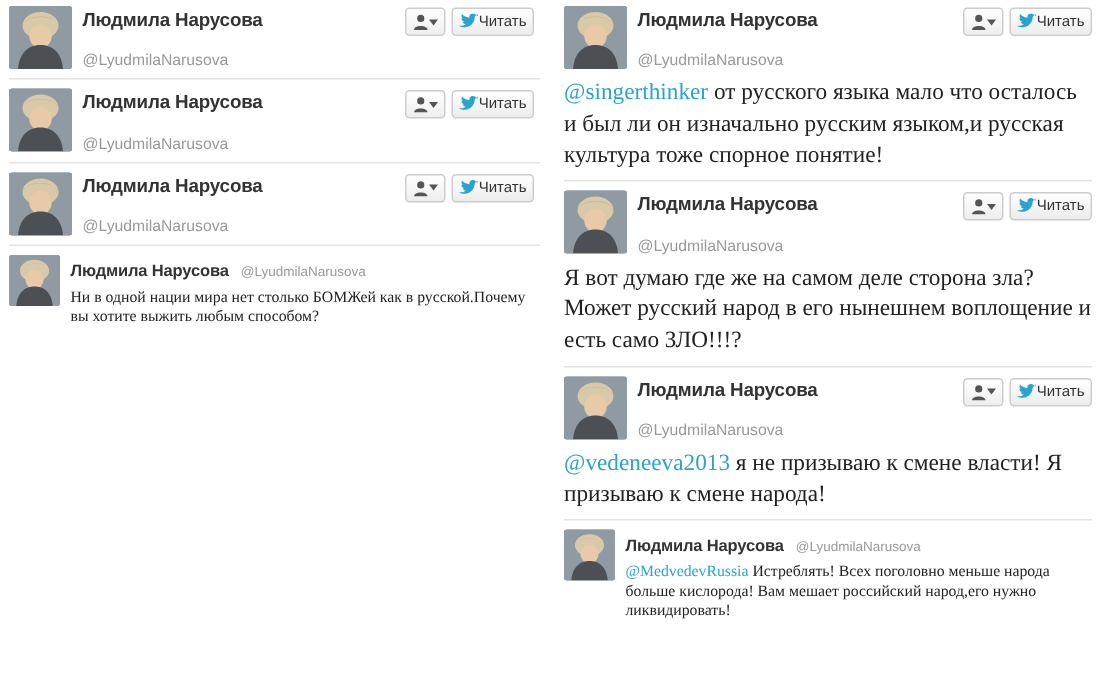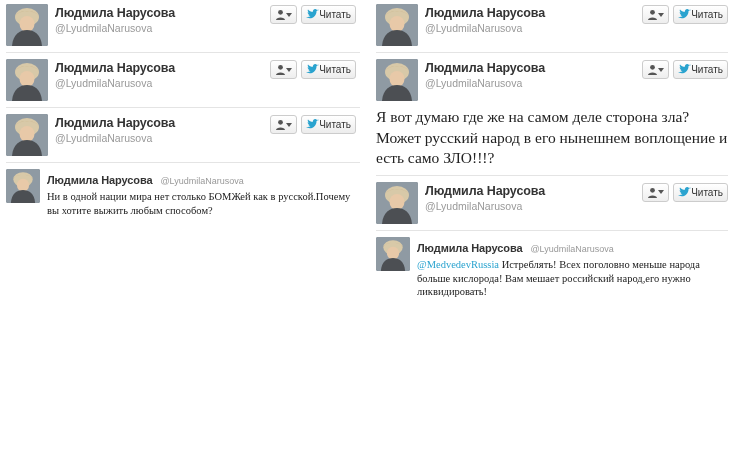--- a/index.html
+++ b/index.html
@@ -68,21 +68,21 @@
     font-family: "Liberation Sans", sans-serif;
     font-weight: bold;
     font-size: 12.5px;
     color: #333333;
     letter-spacing: -0.1px;
   }
   .handle {
     font-family: "Liberation Sans", sans-serif;
     font-size: 10.5px;
     color: #999999;
-    margin-top: 2px;
+    margin-top: 14px;
   }
   .actions {
     position: absolute;
     right: 0;
     top: 1px;
     display: flex;
     gap: 4px;
   }
   .btn {
     display: inline-flex;
@@ -320,20 +320,21 @@
             <div class="btn btn-follow">
               <span class="bird">
                 <svg width="13" height="11" viewBox="0 0 13 11">
                     <path d="M13 1.3c-.5.2-1 .4-1.5.4.5-.3.9-.8 1.1-1.4-.5.3-1 .5-1.6.6C10.5.3 9.9 0 9.2 0 7.9 0 6.9 1 6.9 2.3c0 .2 0 .4.1.5C5 2.7 3.2 1.8 2 .4c-.2.4-.3.8-.3 1.2 0 .8.4 1.5 1 1.9-.4 0-.8-.1-1.1-.3 0 1.1.8 2.1 1.9 2.3-.2.1-.4.1-.6.1-.2 0-.3 0-.5-.1.3.9 1.2 1.6 2.2 1.6-.8.6-1.8 1-2.9 1H0c1.1.7 2.3 1.1 3.7 1.1 4.4 0 6.8-3.7 6.8-6.8v-.3c.5-.3.9-.8 1.2-1.2z" fill="#2aa3cf"></path>
                   </svg>
               </span>
               <span>Читать</span>
             </div>
           </div>
         </div>
+        <p class="tweet-text"><span class="mention">@singerthinker</span><span> от русского языка мало что осталось и был ли он изначально русским языком,и русская культура тоже спорное понятие!</span></p>
       </div>
 
       <div class="tweet">
         <div class="tweet-head">
           <div class="avatar">
             <svg width="42" height="42" viewBox="0 0 42 42">
               <rect width="42" height="42" fill="#8f9aa3"></rect>
               <ellipse cx="21" cy="13" rx="12" ry="9" fill="#d8c9a8"></ellipse>
               <ellipse cx="21" cy="20" rx="7.5" ry="8" fill="#e8c9a8"></ellipse>
               <path d="M6 42 C7 30 14 26 21 26 C28 26 35 30 36 42 Z" fill="#4c4f53"></path>
@@ -395,20 +396,21 @@
             <div class="btn btn-follow">
               <span class="bird">
                 <svg width="13" height="11" viewBox="0 0 13 11">
                     <path d="M13 1.3c-.5.2-1 .4-1.5.4.5-.3.9-.8 1.1-1.4-.5.3-1 .5-1.6.6C10.5.3 9.9 0 9.2 0 7.9 0 6.9 1 6.9 2.3c0 .2 0 .4.1.5C5 2.7 3.2 1.8 2 .4c-.2.4-.3.8-.3 1.2 0 .8.4 1.5 1 1.9-.4 0-.8-.1-1.1-.3 0 1.1.8 2.1 1.9 2.3-.2.1-.4.1-.6.1-.2 0-.3 0-.5-.1.3.9 1.2 1.6 2.2 1.6-.8.6-1.8 1-2.9 1H0c1.1.7 2.3 1.1 3.7 1.1 4.4 0 6.8-3.7 6.8-6.8v-.3c.5-.3.9-.8 1.2-1.2z" fill="#2aa3cf"></path>
                   </svg>
               </span>
               <span>Читать</span>
             </div>
           </div>
         </div>
+        <p class="tweet-text"><span class="mention">@vedeneeva2013</span><span> я не призываю к смене власти! Я призываю к смене народа!</span></p>
       </div>
 
       <div class="tweet compact last">
         <div class="tweet-head">
           <div class="avatar">
             <svg width="34" height="34" viewBox="0 0 42 42">
               <rect width="42" height="42" fill="#8f9aa3"></rect>
               <ellipse cx="21" cy="13" rx="12" ry="9" fill="#d8c9a8"></ellipse>
               <ellipse cx="21" cy="20" rx="7.5" ry="8" fill="#e8c9a8"></ellipse>
               <path d="M6 42 C7 30 14 26 21 26 C28 26 35 30 36 42 Z" fill="#4c4f53"></path>

